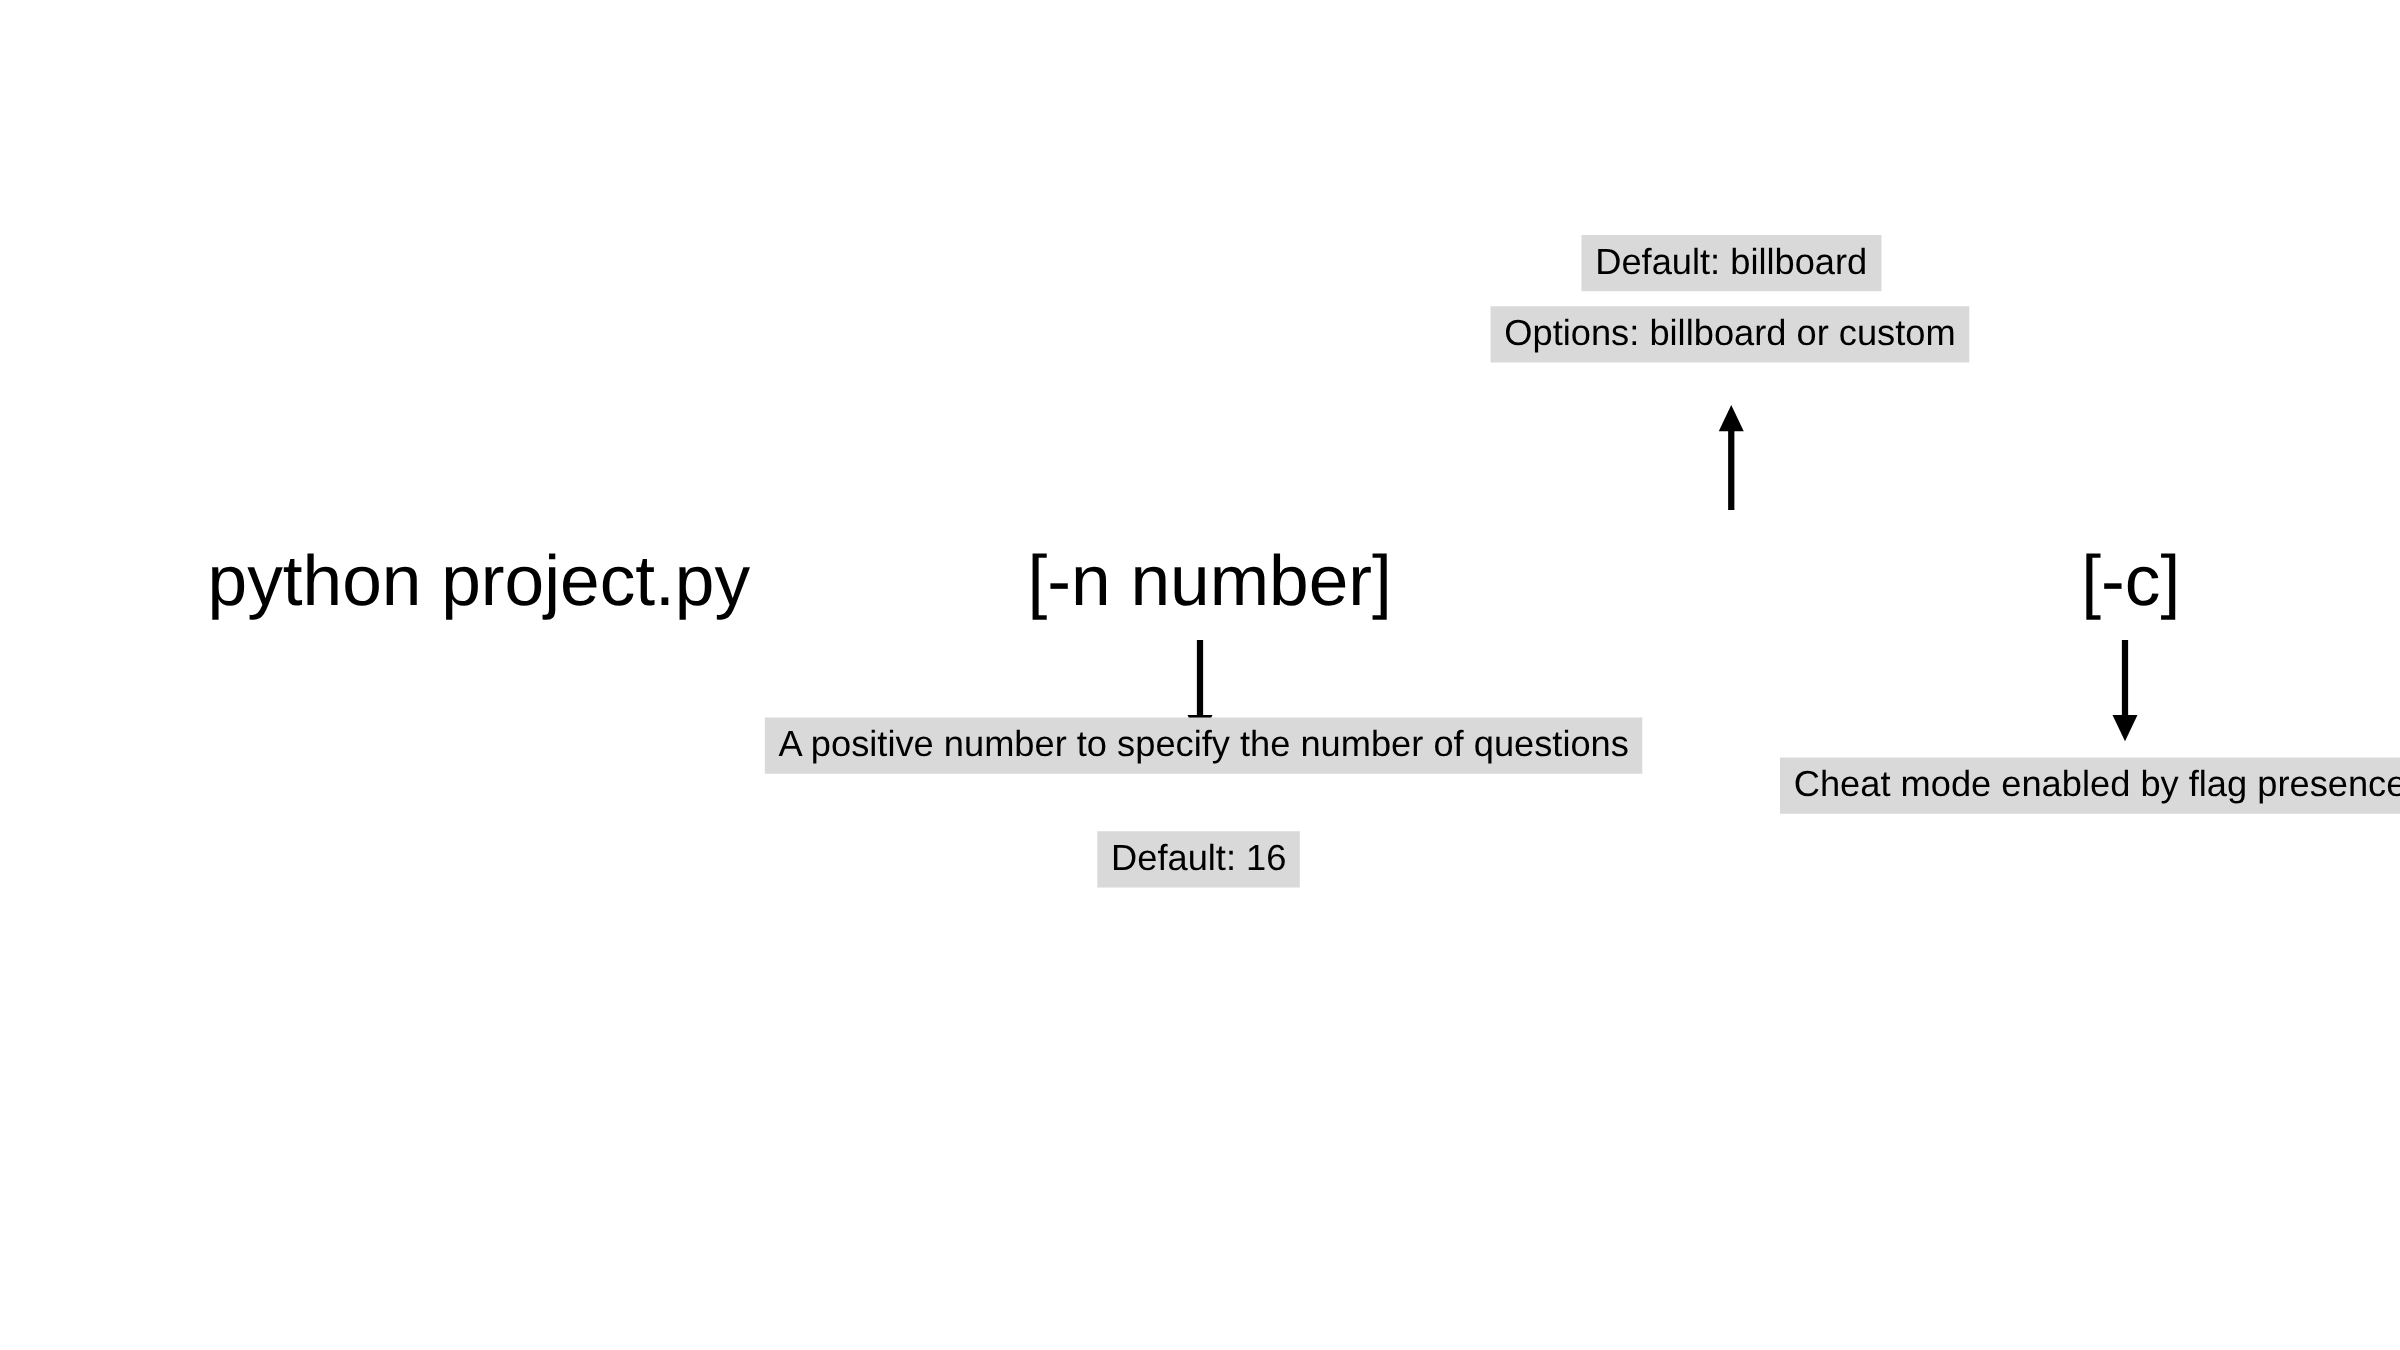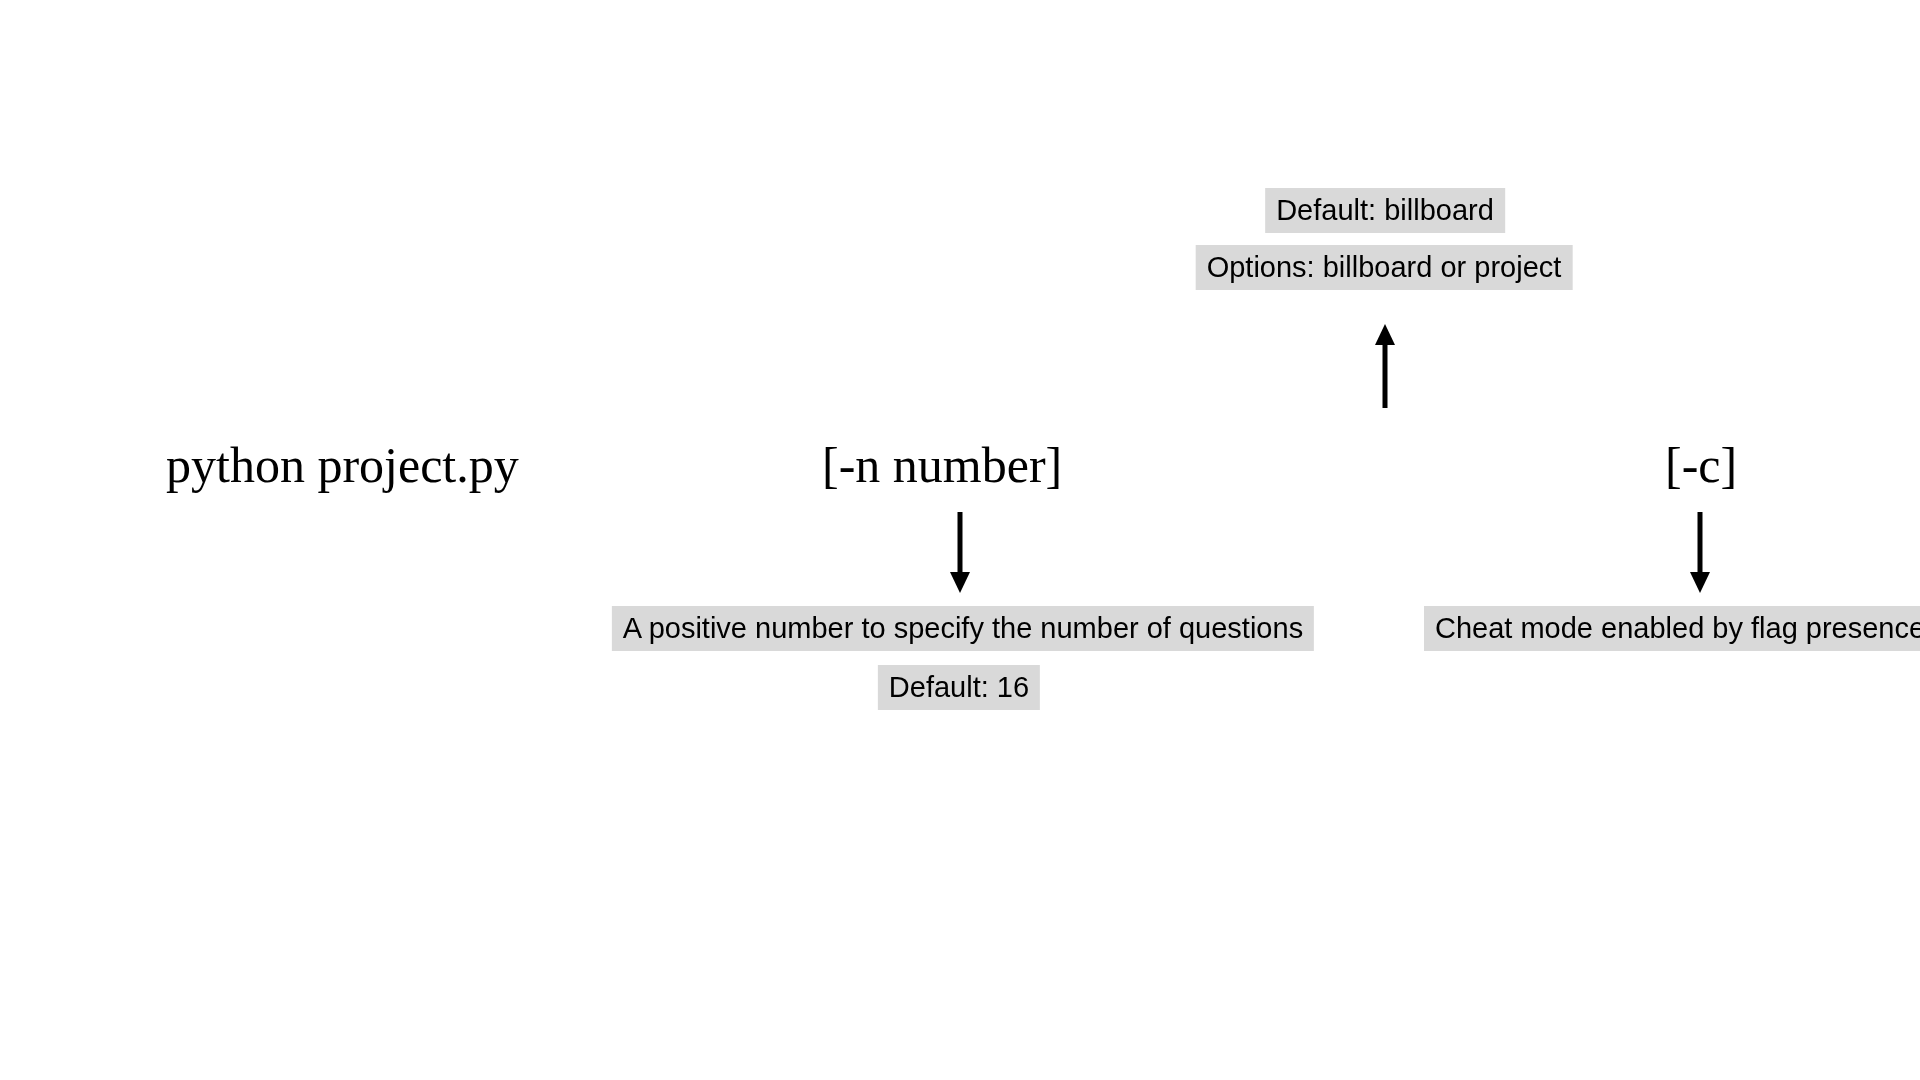--- a/index.html
+++ b/index.html
@@ -14,22 +14,22 @@
     background: var(--background);
     overflow: hidden;
   }
   #canvas {
     position: relative;
     width: 1920px; height: 808px;
     background: var(--background);
   }
   .cmd {
     position: absolute;
-    font-family: Liberation Serif, serif;
-    font-size: 50px;
+    font-family: Liberation Sans, sans-serif;
+    font-size: 57px;
     line-height: 57px;
     color: var(--text-color);
     white-space: pre;
     letter-spacing: 0px;
   }
   .tag {
     position: absolute;
     background: var(--highlight-color);
     color: var(--text-color);
     font-family: "Liberation Sans", sans-serif;
@@ -46,21 +46,21 @@
     display: block;
   }
 </style>
 </head>
 <body>
 
 <div id="canvas">
 
   <div class="tag center-x" style="left:1385px; top:188px">Default: billboard</div>
 
-  <div class="tag center-x" style="left:1384px; top:245px"><span>Options: </span><b>billboard</b><span> or </span><b>project</b></div>
+  <div class="tag center-x" style="left:1384px; top:245px"><span>Options: </span><b>billboard</b><span> or </span><b>custom</b></div>
 
   <svg class="arrow" style="left:1373px; top:324px" width="24" height="84" viewBox="0 0 24 84" aria-hidden="true">
     <line x1="12" y1="84" x2="12" y2="16" stroke="currentColor" stroke-width="5"></line>
     <polygon points="12,0 2,21 22,21" fill="currentColor"></polygon>
   </svg>
 
   <div class="cmd" style="left:166px; top:437px">python project.py</div>
 
   <div class="cmd" style="left:822px; top:437px">[-n number]</div>
 
@@ -70,19 +70,19 @@
   <svg class="arrow" style="left:948px; top:512px" width="24" height="81" viewBox="0 0 24 81" aria-hidden="true">
     <line x1="12" y1="0" x2="12" y2="63" stroke="currentColor" stroke-width="5"></line>
     <polygon points="12,81 2,60 22,60" fill="currentColor"></polygon>
   </svg>
 
   <svg class="arrow" style="left:1688px; top:512px" width="24" height="81" viewBox="0 0 24 81" aria-hidden="true">
     <line x1="12" y1="0" x2="12" y2="63" stroke="currentColor" stroke-width="5"></line>
     <polygon points="12,81 2,60 22,60" fill="currentColor"></polygon>
   </svg>
 
-  <div class="tag center-x" style="left:963px; top:606px">A positive number to specify the number of questions</div>
+  <div class="tag center-x" style="left:963px; top:574px">A positive number to specify the number of questions</div>
 
   <div class="tag center-x" style="left:959px; top:665px">Default: 16</div>
 
   <div class="tag" style="left:1424px; top:606px">Cheat mode enabled by flag presence</div>
 
 </div>
 
 </body></html>

